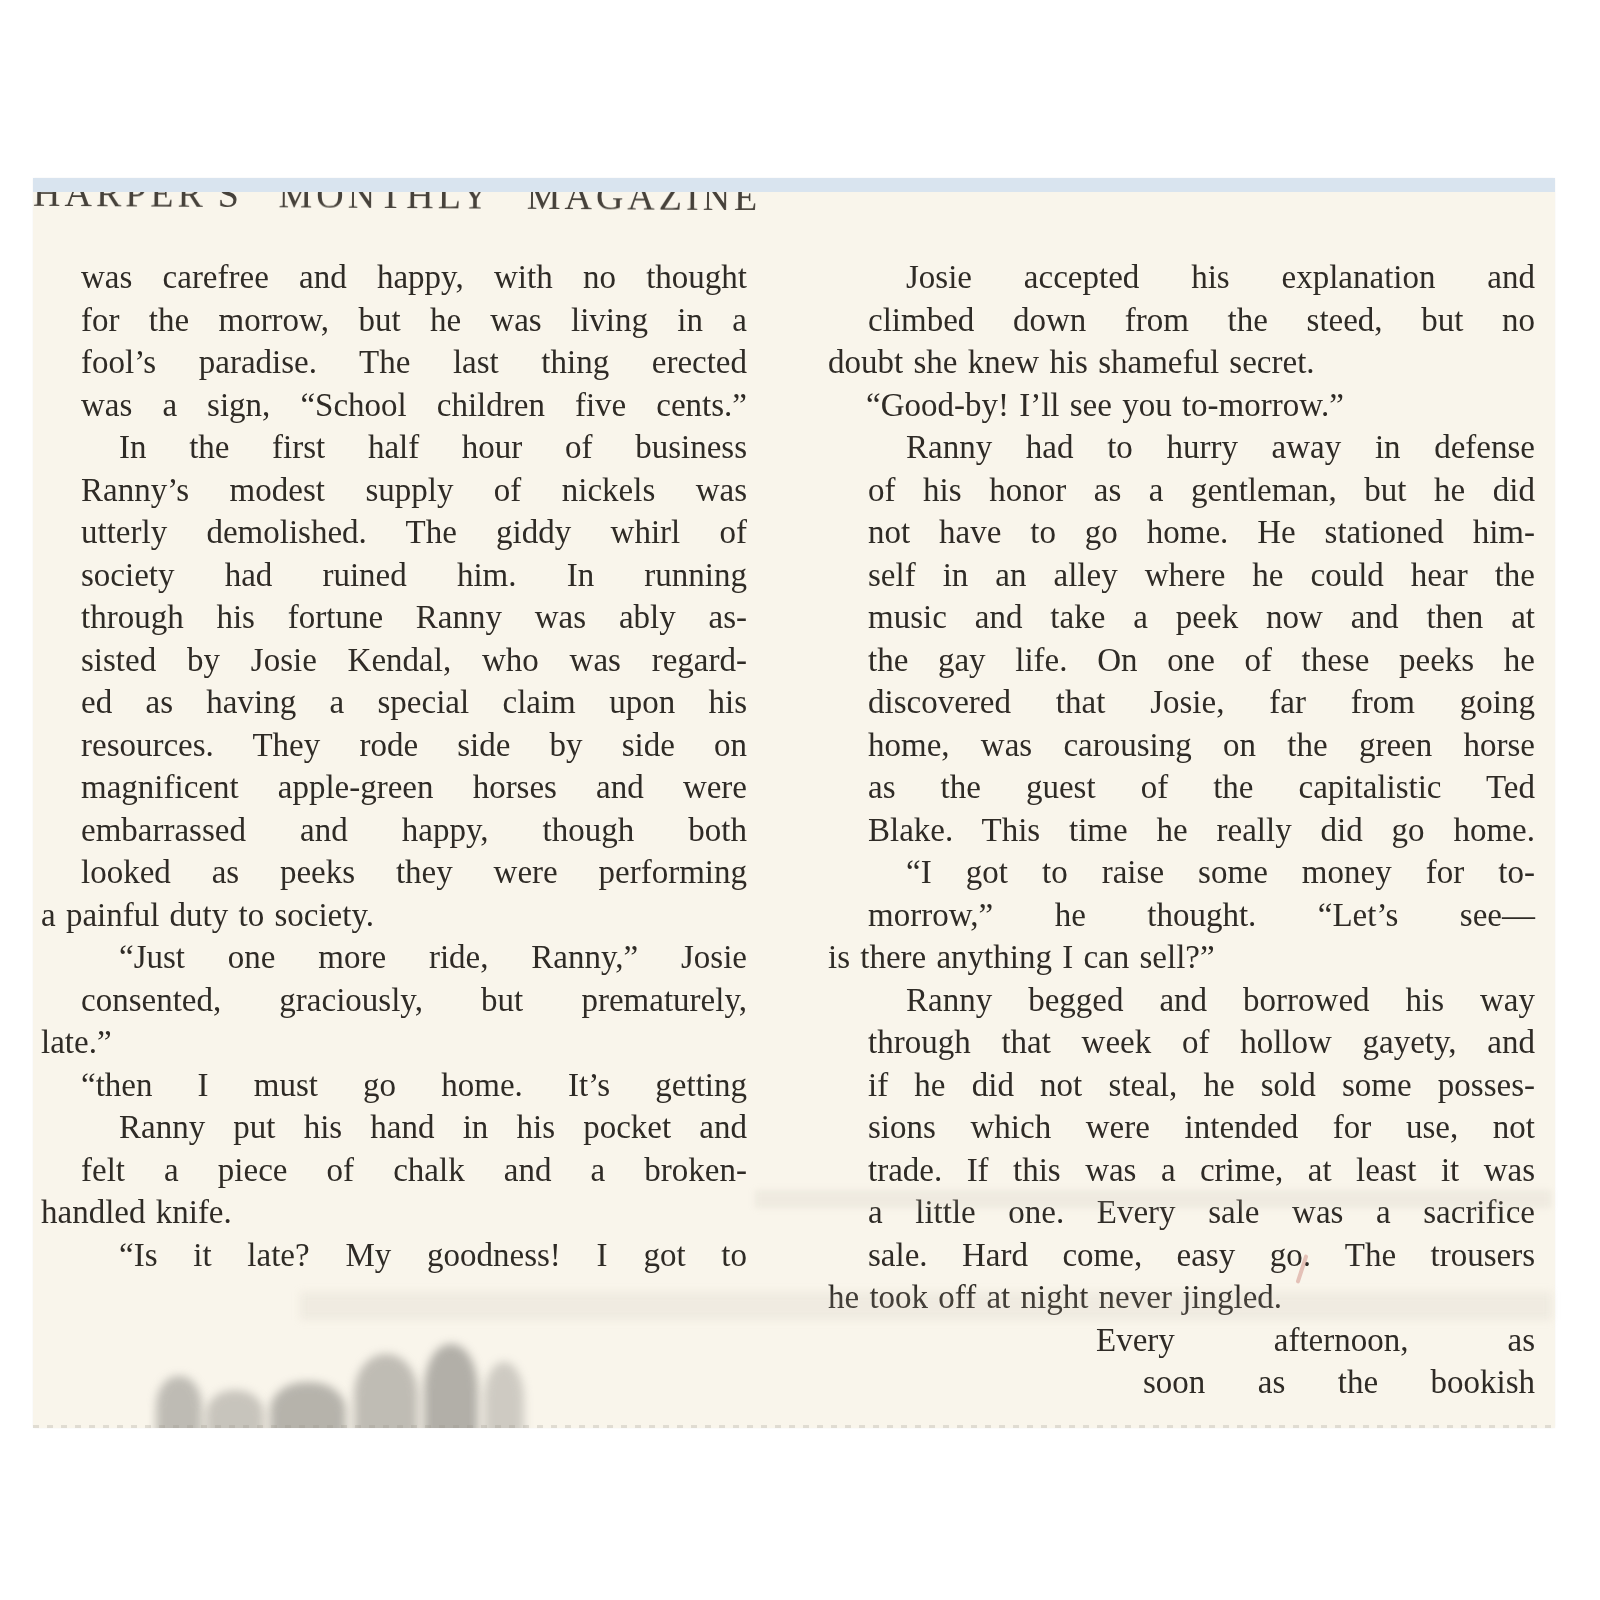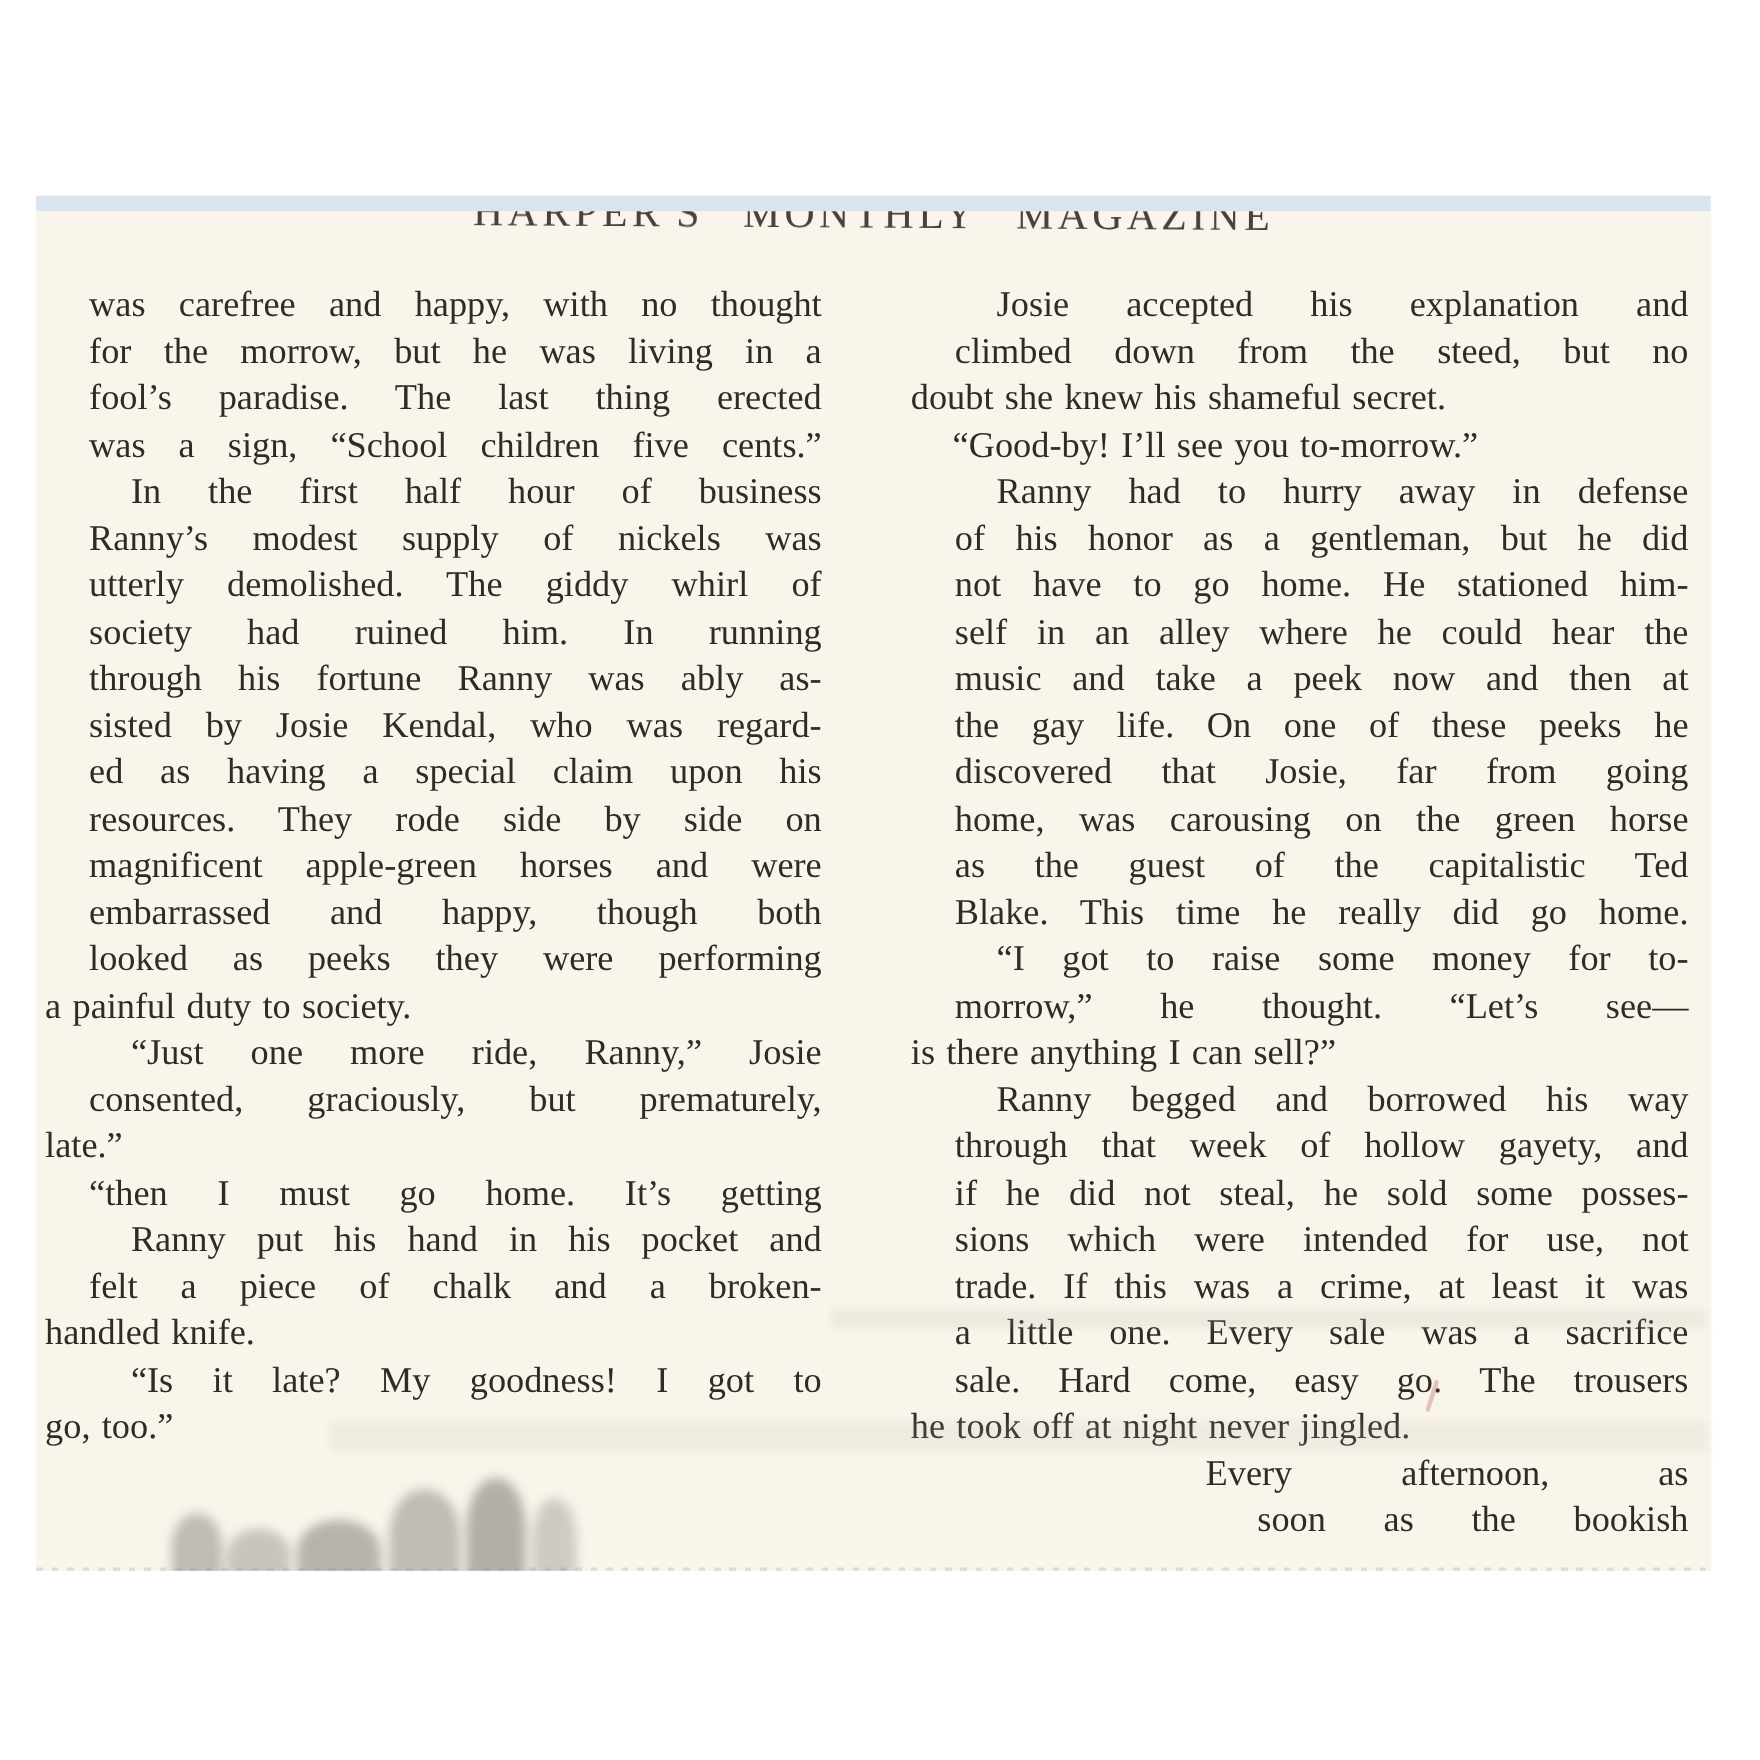--- a/index.html
+++ b/index.html
@@ -19,21 +19,21 @@
   }
   .edge-strip{
     position:absolute; left:0; top:0;
     width:100%; height:14px;
     background:var(--strip,#d9e4ef);
   }
   .masthead-clip{
     position:absolute; left:0; top:14px;
     width:100%; height:18px;
     overflow:hidden;
-    text-align:center;
+    text-align:left;
     text-decoration:underline;
   }
   .masthead-text{
     display:inline-block;
     margin-top:-16px;
     font-size:38px; line-height:38px;
     letter-spacing:4px; word-spacing:22px;
     color:#46413a;
     transform:rotate(0.35deg);
     white-space:nowrap;
@@ -131,21 +131,20 @@
       <div class="line just">looked as peeks they were performing</div>
       <div class="line">a painful duty to society.</div>
       <div class="line just indent">“Just one more ride, Ranny,” Josie</div>
       <div class="line just">consented, graciously, but prematurely,</div>
       <div class="line">late.”</div>
       <div class="line just">“then I must go home.  It’s getting</div>
       <div class="line just indent">Ranny put his hand in his pocket and</div>
       <div class="line just">felt a piece of chalk and a broken-</div>
       <div class="line">handled knife.</div>
       <div class="line just indent">“Is it late?  My goodness!  I got to</div>
-      <div class="line">go, too.”</div>
     </div>
 
   <div class="col col-right" id="col-right">
       <div class="line just indent">Josie accepted his explanation and</div>
       <div class="line just">climbed down from the steed, but no</div>
       <div class="line">doubt she knew his shameful secret.</div>
       <div class="line indent">“Good-by!  I’ll see you to-morrow.”</div>
       <div class="line just indent">Ranny had to hurry away in defense</div>
       <div class="line just">of his honor as a gentleman, but he did</div>
       <div class="line just">not have to go home.  He stationed him-</div>

